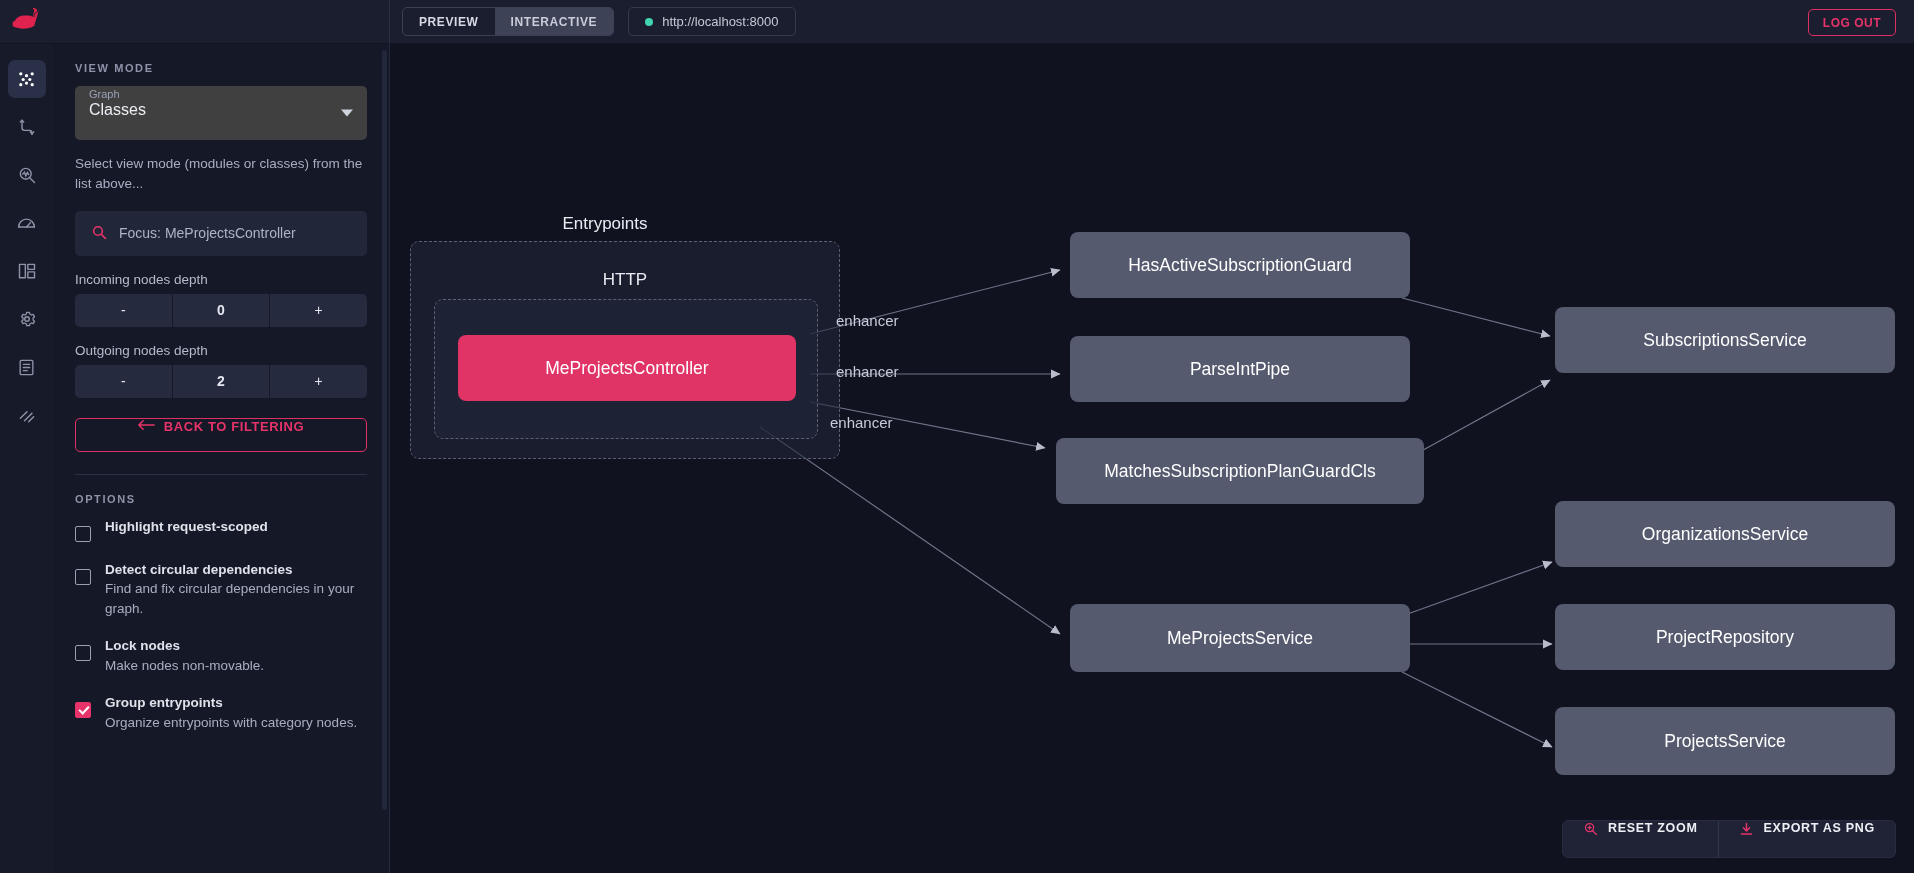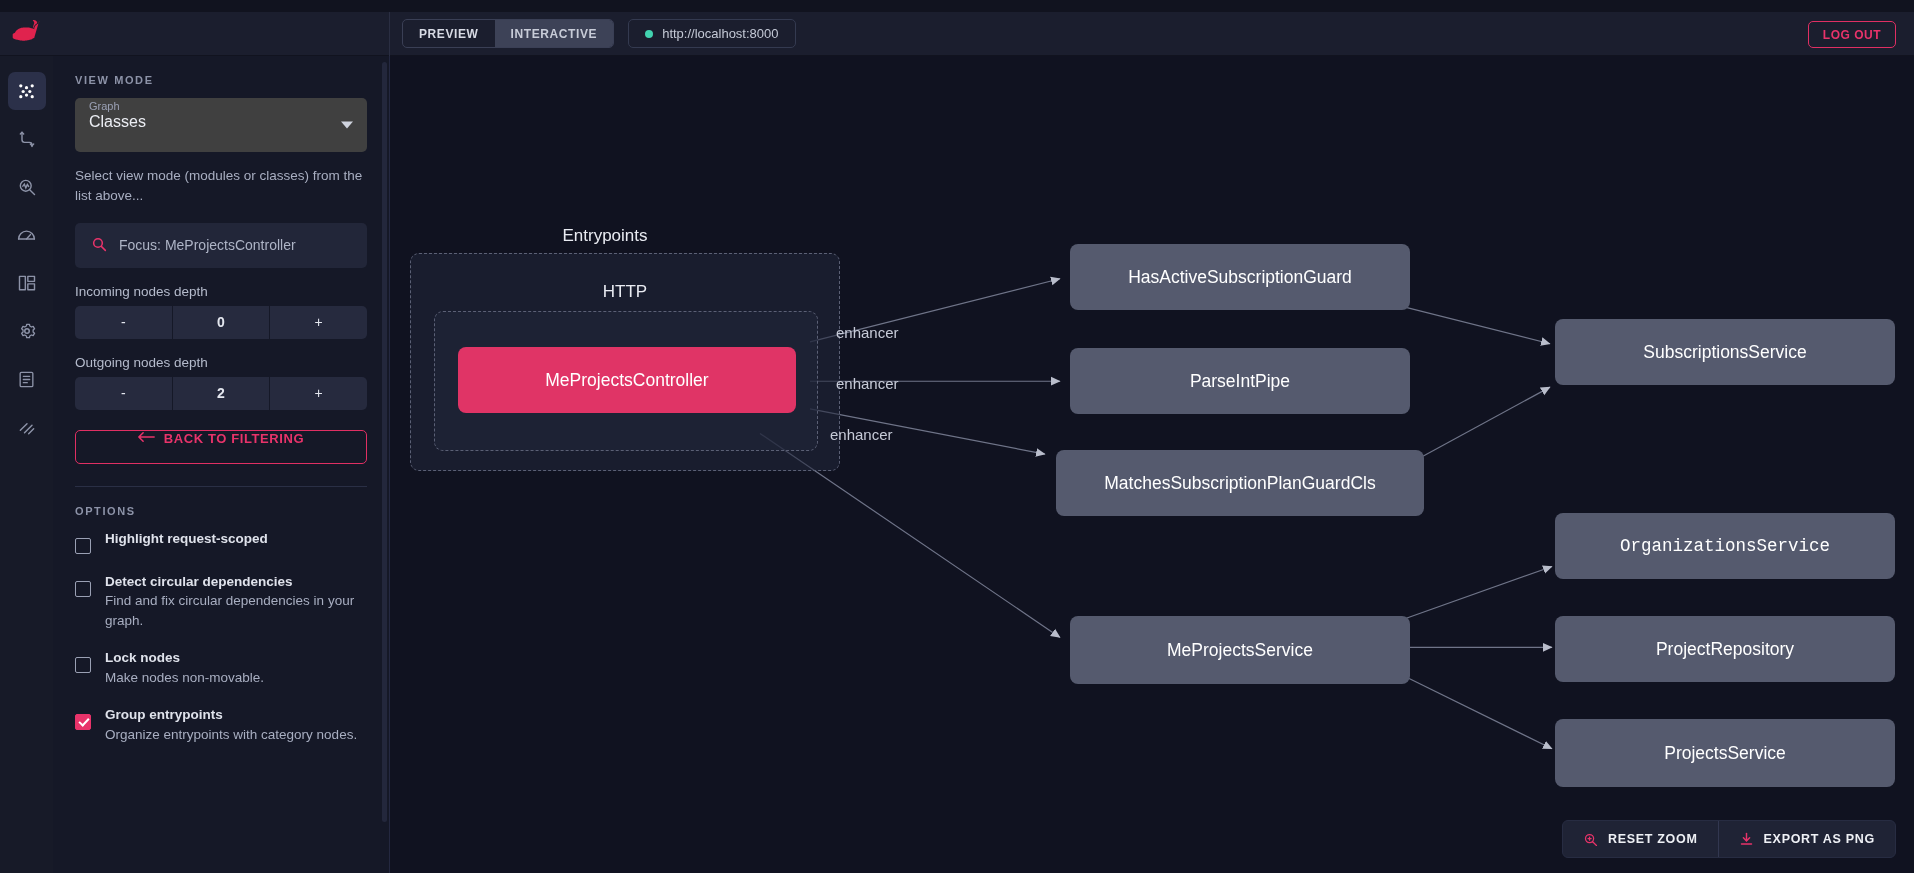--- a/index.html
+++ b/index.html
@@ -12,21 +12,20 @@
   }
   #app { position: relative; width: 1914px; height: 873px; display: flex; flex-direction: column; }
 
   
   .topbar {
     height: 44px; min-height: 44px;
     background: #1b1e2e;
     display: flex; align-items: center;
     border-bottom: 1px solid #11131f;
     position: relative;
-    margin-top: 12px;
   }
   .logo-zone {
     width: 390px; height: 44px;
     display: flex; align-items: center; padding-left: 12px;
     border-right: 1px solid #2a2e42;
   }
   .nest-logo { width: 38px; height: 38px; display:block; }
 
   .seg-group {
     display: flex; margin-left: 12px;
@@ -175,21 +174,21 @@
   }
 
   .zoom-bar {
     position: absolute; right: 18px; bottom: 15px;
     display: flex; background: #1f2335; border-radius: 6px; overflow: hidden;
     border: 1px solid #272c42;
   }
   .zoom-bar button {
     background: transparent; border: none; height: 36px; padding: 0 20px;
     color: #eef0f5; font-size: 12.5px; font-weight: bold; letter-spacing: 0.7px;
-    display: flex; align-items: center; gap: 10px; cursor: pointer;
+    display: flex; gap: 10px; cursor: pointer;
     font-family: "Liberation Sans", sans-serif;
   }
   .zoom-bar .sep { width: 1px; background: #323750; }
   .ic-pink { color: #e8336a; display: flex; }
 </style>
 </head>
 <body>
 
 <div id="app">
 
@@ -437,21 +436,21 @@
       </div>
 
       <div class="node" style="left:680px; top:560px; width:340px; height:68px;">
         <span>MeProjectsService</span>
       </div>
 
       <div class="node" style="left:1165px; top:263px; width:340px; height:66px;">
         <span>SubscriptionsService</span>
       </div>
 
-      <div class="node" style="left:1165px; top:457px; width:340px; height:66px;font-family:Liberation Mono, monospace;">
+      <div class="node" style="left:1165px; top:457px; width:340px; height:66px;">
         <span>OrganizationsService</span>
       </div>
 
       <div class="node" style="left:1165px; top:560px; width:340px; height:66px;">
         <span>ProjectRepository</span>
       </div>
 
       <div class="node" style="left:1165px; top:663px; width:340px; height:68px;">
         <span>ProjectsService</span>
       </div>

